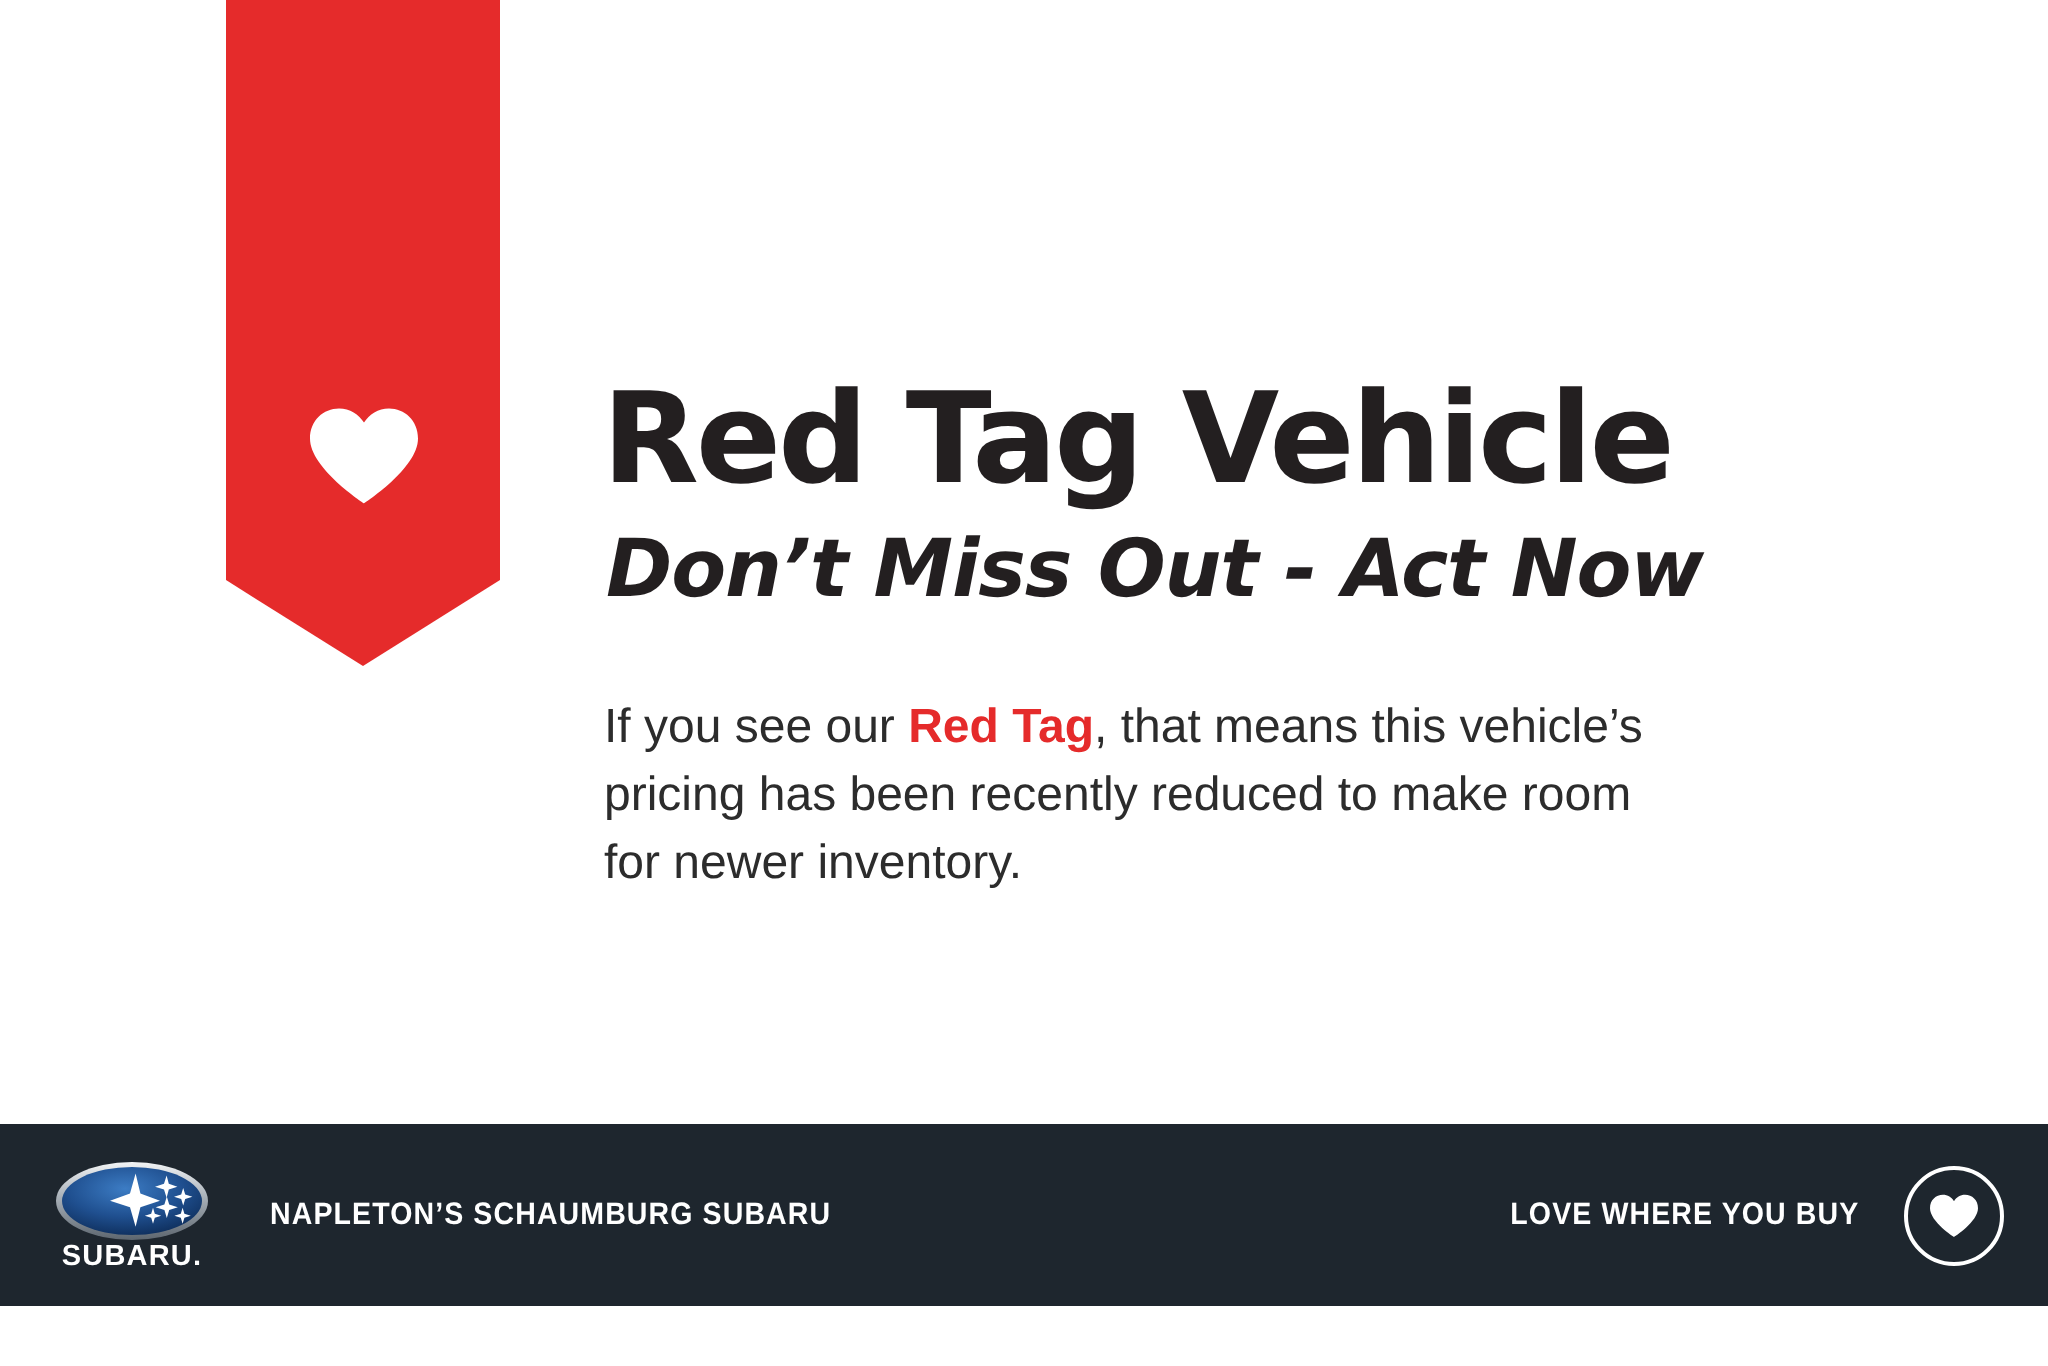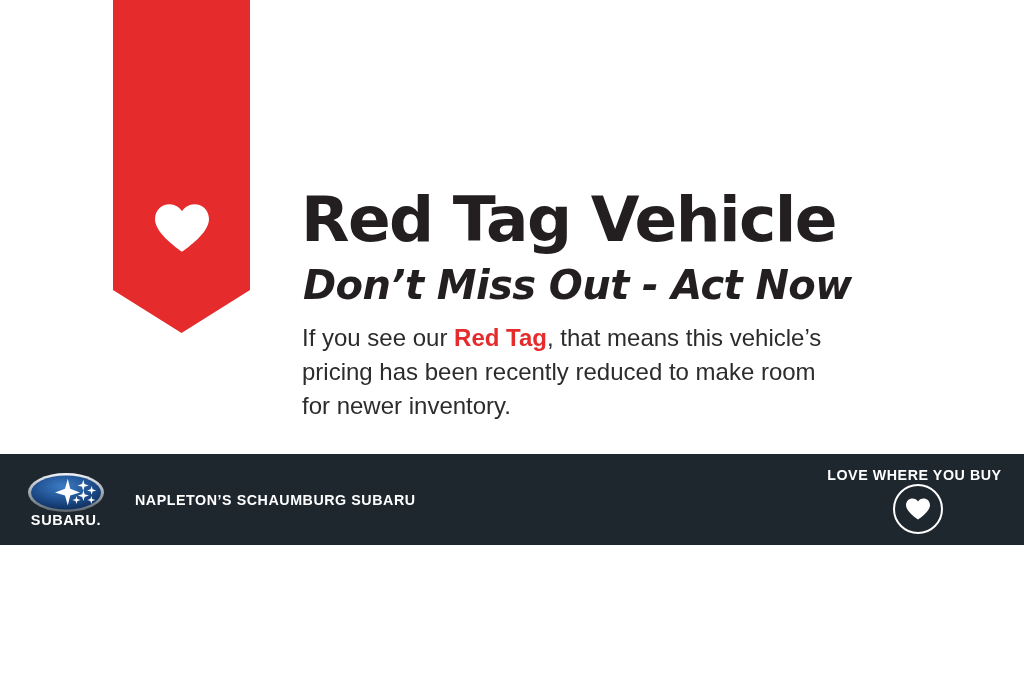--- a/index.html
+++ b/index.html
@@ -9,21 +9,21 @@
   body {
     width: 1024px;
     height: 683px;
     background: #ffffff;
     font-family: "Liberation Sans", sans-serif;
     overflow: hidden;
   }
   .banner {
     position: relative;
     width: 1024px;
-    height: 545px;
+    height: 653px;
     background: #ffffff;
   }
 
   
   .ribbon {
     position: absolute;
     left: 113px;
     top: 0;
     width: 137px;
     height: 333px;
@@ -67,21 +67,21 @@
     color: #231f20;
     margin: 14px 0 0 2px;
     white-space: nowrap;
   }
   .body-copy {
     font-family: "Liberation Sans", sans-serif;
     font-size: 24px;
     font-weight: 400;
     line-height: 34px;
     color: #2c2c2c;
-    margin: 16px 0 0 1px;
+    margin: 42px 0 0 1px;
     max-width: 520px;
   }
   .body-copy .hl {
     color: #e52b2b;
     font-weight: 700;
   }
 
   
   .footer {
     position: absolute;
@@ -112,21 +112,20 @@
     margin-left: 30px;
     white-space: nowrap;
     transform: scaleX(0.92);
     transform-origin: left center;
   }
   .footer-right {
     margin-left: auto;
     display: flex;
     align-items: center;
     padding-right: 22px;
-    flex-direction: column;
   }
   .tagline {
     font-family: "Liberation Sans Narrow", "Liberation Sans", sans-serif;
     font-size: 15.5px;
     font-weight: 700;
     letter-spacing: 0.6px;
     color: #ffffff;
     white-space: nowrap;
     transform: scaleX(0.92);
     transform-origin: right center;

